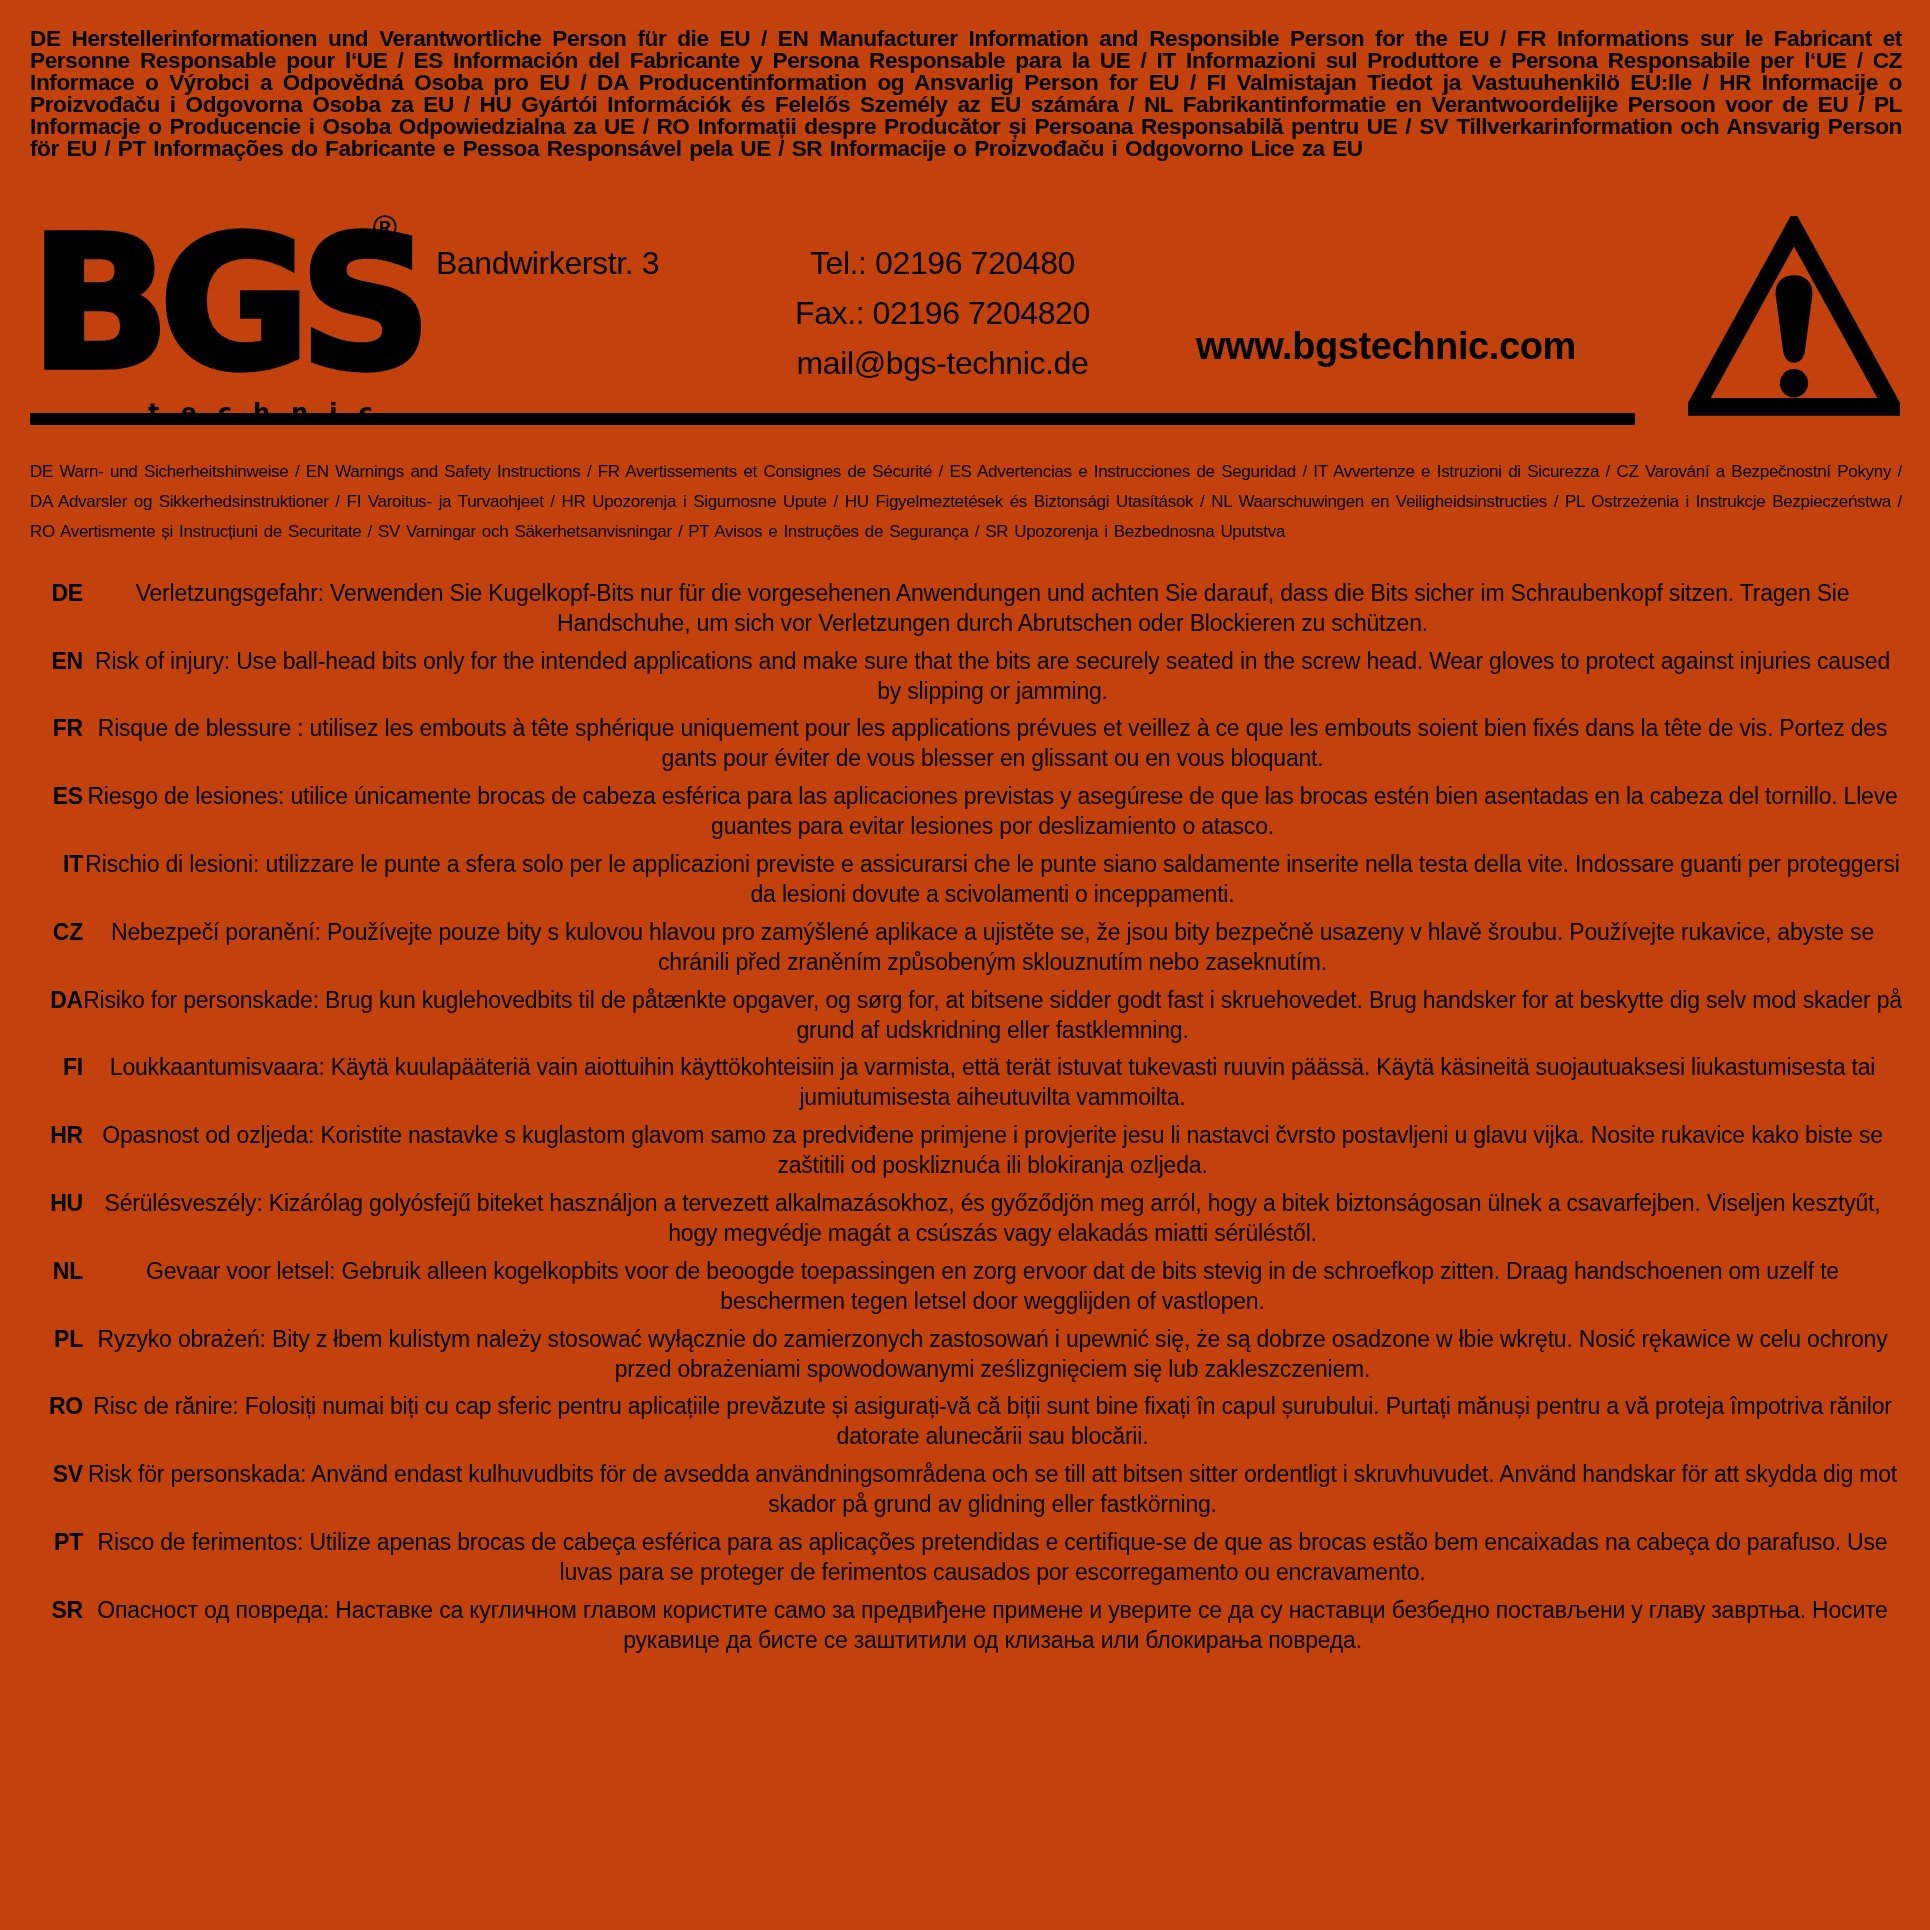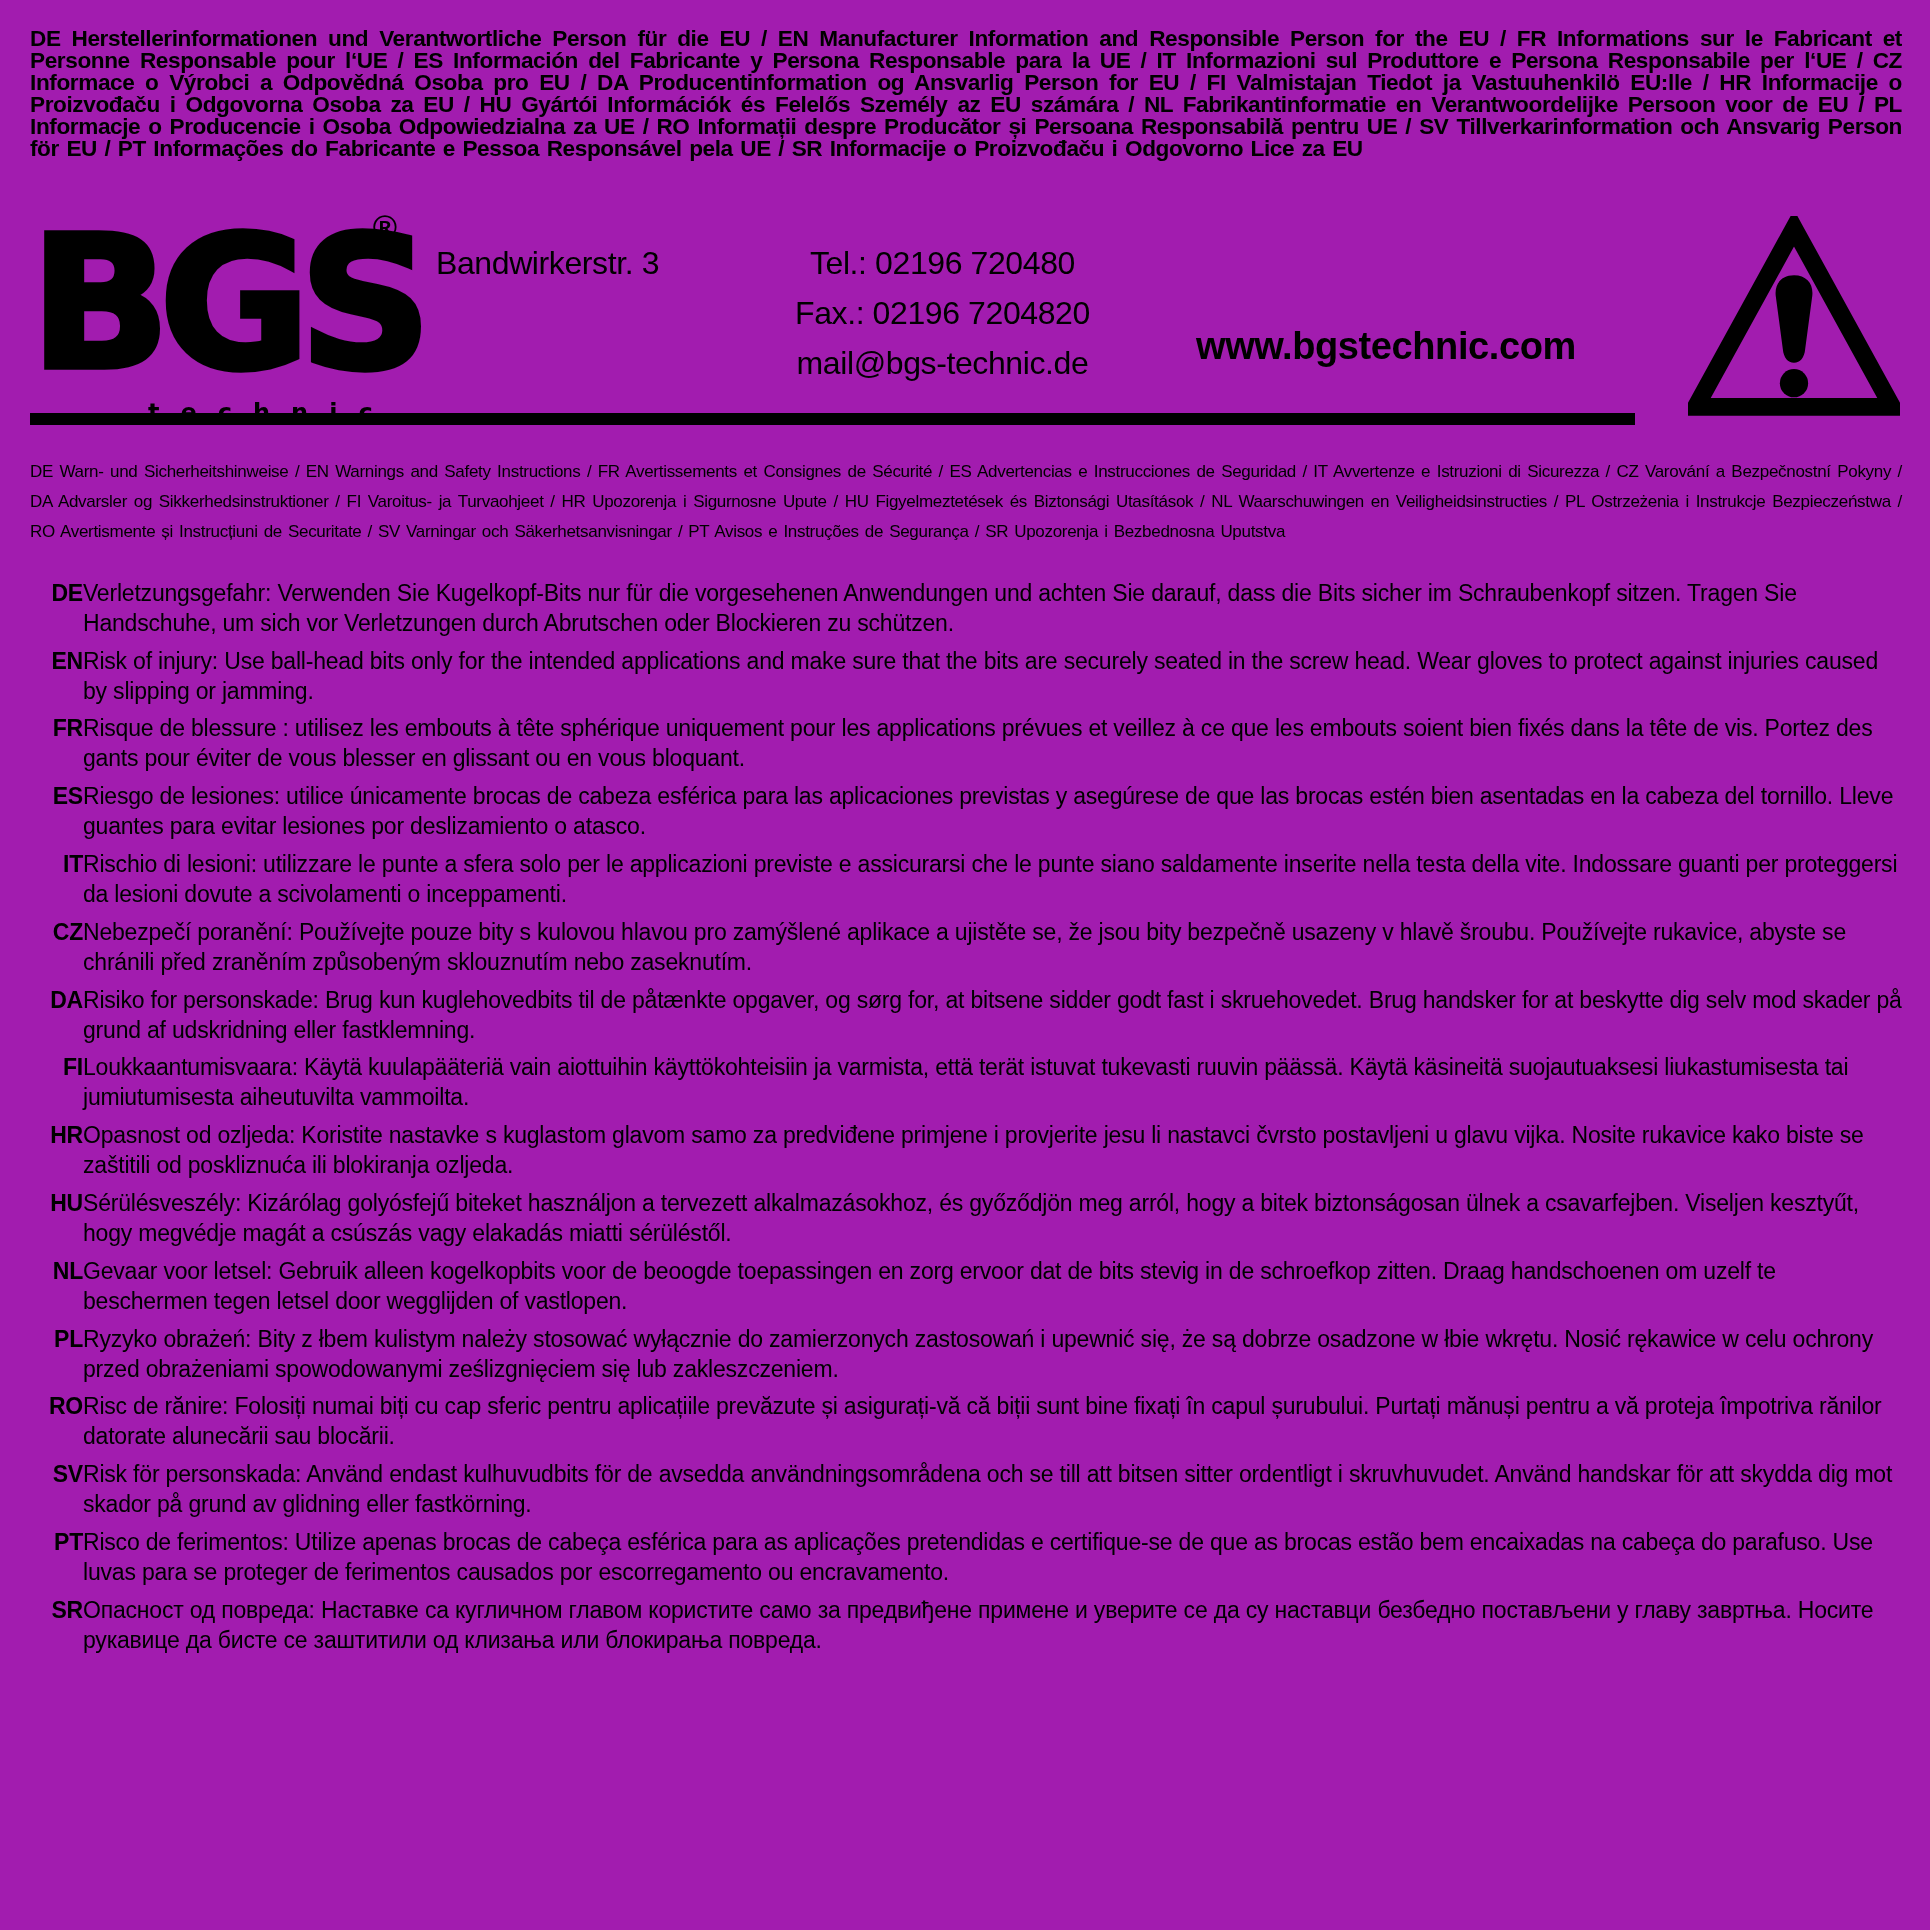--- a/index.html
+++ b/index.html
@@ -1,18 +1,18 @@
 <!DOCTYPE html>
 <html style="font-size:12.5px"><head>
 <meta charset="utf-8">
 <style>
   html,body{margin:0;padding:0;background:#fff;}
   .page{
     width:1930px;height:1930px;box-sizing:border-box;
-    padding:28px 28px 0 30px;background:#a21caf;color:#000;
+    padding:28px 28px 0 30px;background:#c2410c;color:#000;
     font-family:"Liberation Sans",sans-serif;position:relative;overflow:hidden;
   }
   .hdr{
     font-weight:bold;font-size:22.6px;line-height:22px;letter-spacing:-0.4px;
     text-align:justify;word-spacing:1.6px;
   }
   .hdr2{
     font-weight:normal;font-size:17px;line-height:30px;letter-spacing:-0.3px;
     text-align:justify;word-spacing:1.6px;margin-top:32px;
   }
@@ -28,21 +28,21 @@
     letter-spacing:21px;font-family:"DejaVu Sans",sans-serif;
   }
   .addr{position:absolute;left:406px;top:12.5px;font-size:32px;line-height:50px;letter-spacing:-0.4px;}
   .contact{position:absolute;left:765px;top:12.5px;font-size:32px;line-height:50px;letter-spacing:-0.4px;}
   .website{position:absolute;left:1166px;top:100px;font-size:38px;font-weight:bold;letter-spacing:-0.4px;}
   .tri{position:absolute;right:1.6px;top:-9.3px;width:212px;height:201px;}
   .rule{width:1605px;height:11.7px;background:#000;margin-top:6.2px;}
   .list{margin-top:31px;}
   .w-row{display:flex;margin-bottom:7.8px;}
   .w-code{width:53px;flex:none;font-weight:bold;font-size:23px;line-height:30px;letter-spacing:-0.2px;text-align:right;}
-  .w-text{flex:1;font-size:23px;line-height:30px;letter-spacing:-0.2px;text-align:left;}
+  .w-text{flex:1;font-size:23px;line-height:30px;letter-spacing:-0.2px;text-align:center;}
 </style>
 </head>
 <body>
 
 <div class="page">
 
   <div class="hdr">DE Herstellerinformationen und Verantwortliche Person für die EU  /  EN Manufacturer Information and Responsible Person for the EU  /  FR Informations sur le Fabricant et Personne Responsable pour l‘UE  /  ES Información del Fabricante y Persona Responsable para la UE  /  IT Informazioni sul Produttore e Persona Responsabile per l‘UE  /  CZ Informace o Výrobci a Odpovědná Osoba pro EU  /  DA Producentinformation og Ansvarlig Person for EU  /  FI Valmistajan Tiedot ja Vastuuhenkilö EU:lle  /  HR Informacije o Proizvođaču i Odgovorna Osoba za EU  /  HU Gyártói Információk és Felelős Személy az EU számára  /  NL Fabrikantinformatie en Verantwoordelijke Persoon voor de EU  /  PL Informacje o Producencie i Osoba Odpowiedzialna za UE  /  RO Informații despre Producător și Persoana Responsabilă pentru UE  /  SV Tillverkarinformation och Ansvarig Person för EU  /  PT Informações do Fabricante e Pessoa Responsável pela UE  /  SR Informacije o Proizvođaču i Odgovorno Lice za EU</div>
 
   <div class="company">
     <div class="logo">

